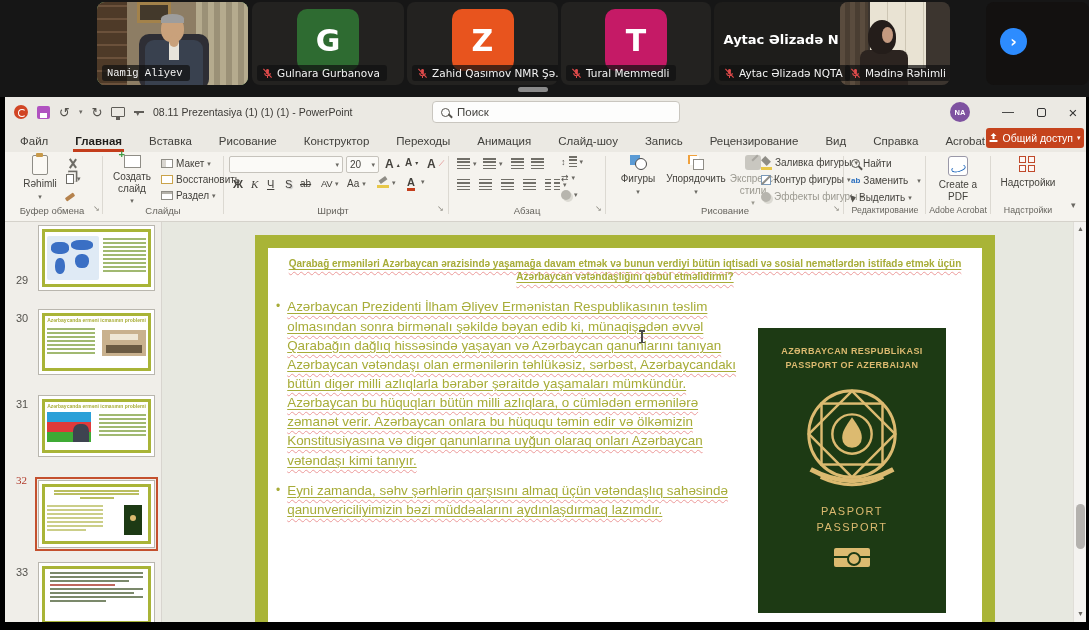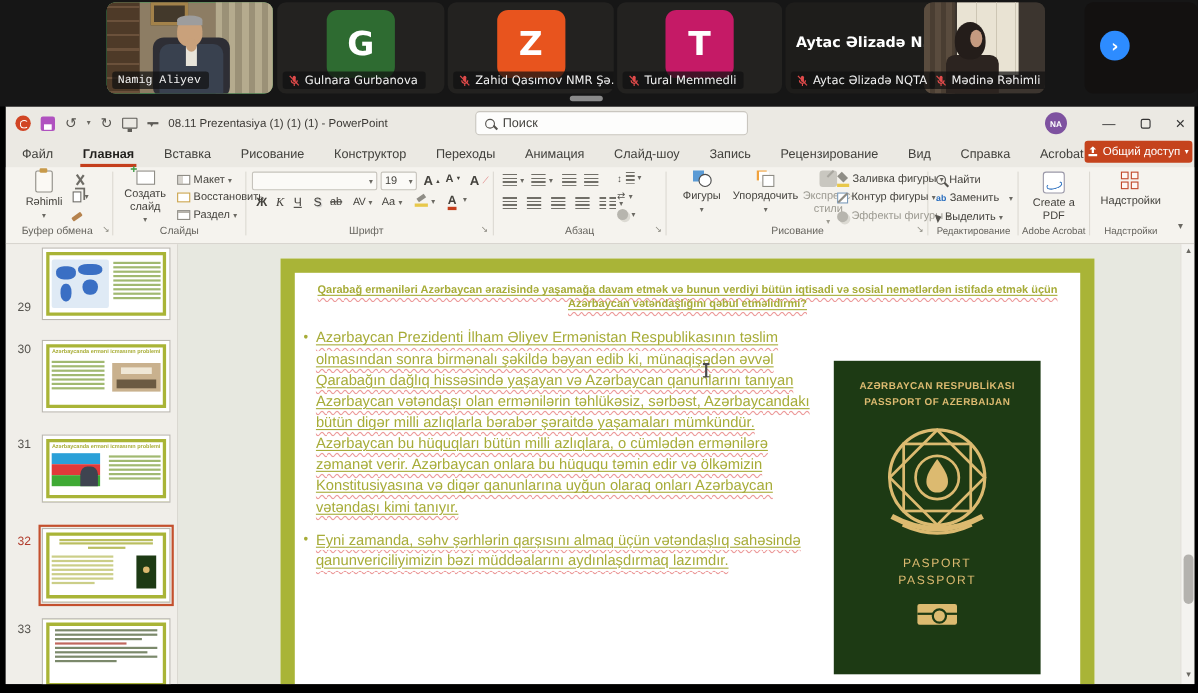--- a/index.html
+++ b/index.html
@@ -380,21 +380,21 @@
           <span>Раздел</span>
           <span class="car">▾</span>
         </div>
       <div class="glab" style="left:100px;width:116px;">Слайды</div>
 
       <div class="combo" style="position:absolute;left:224px;top:4px;width:114px;">
           <span></span>
           <span class="car">▾</span>
         </div>
       <div class="combo" style="position:absolute;left:341px;top:4px;width:33px;">
-          <span>19</span>
+          <span>20</span>
           <span class="car">▾</span>
         </div>
       <div class="mrow" style="left:380px;top:5px;">
           <span class="fA">A</span>
           <span style="font-size:6px;color:#44423d;">▴</span>
         </div>
       <div class="mrow" style="left:400px;top:5px;">
           <span class="fA" style="font-size:10px;">A</span>
           <span style="font-size:6px;color:#44423d;">▾</span>
         </div>
@@ -604,21 +604,21 @@
         <div style="position:absolute;left:60px;top:16px;right:8px;">
           <div class="tl"></div>
             <div class="tl"></div>
             <div class="tl"></div>
             <div class="tl"></div>
             <div class="tl"></div>
             <div class="tl"></div>
         </div>
       </div>
 
-      <div class="tnum" style="top:264px;color:#b03a2a;">32</div>
+      <div class="tnum" style="top:252px;color:#b03a2a;font-family:Liberation Serif, serif;">32</div>
       <div class="thumb sel" style="top:258px;height:68px;">
         <div style="margin:1px 8px 3px;">
           <div class="tl olive" style="margin:1.5px 0;"></div>
             <div class="tl olive" style="margin:1.5px 0;"></div>
             <div class="tl olive" style="width:40%;margin:1.5px auto;"></div>
         </div>
         <div style="position:absolute;left:8px;top:22px;width:56px;">
           <div class="tl olive" style="opacity:.6;"></div>
             <div class="tl olive" style="opacity:.6;"></div>
             <div class="tl olive" style="opacity:.6;"></div>

